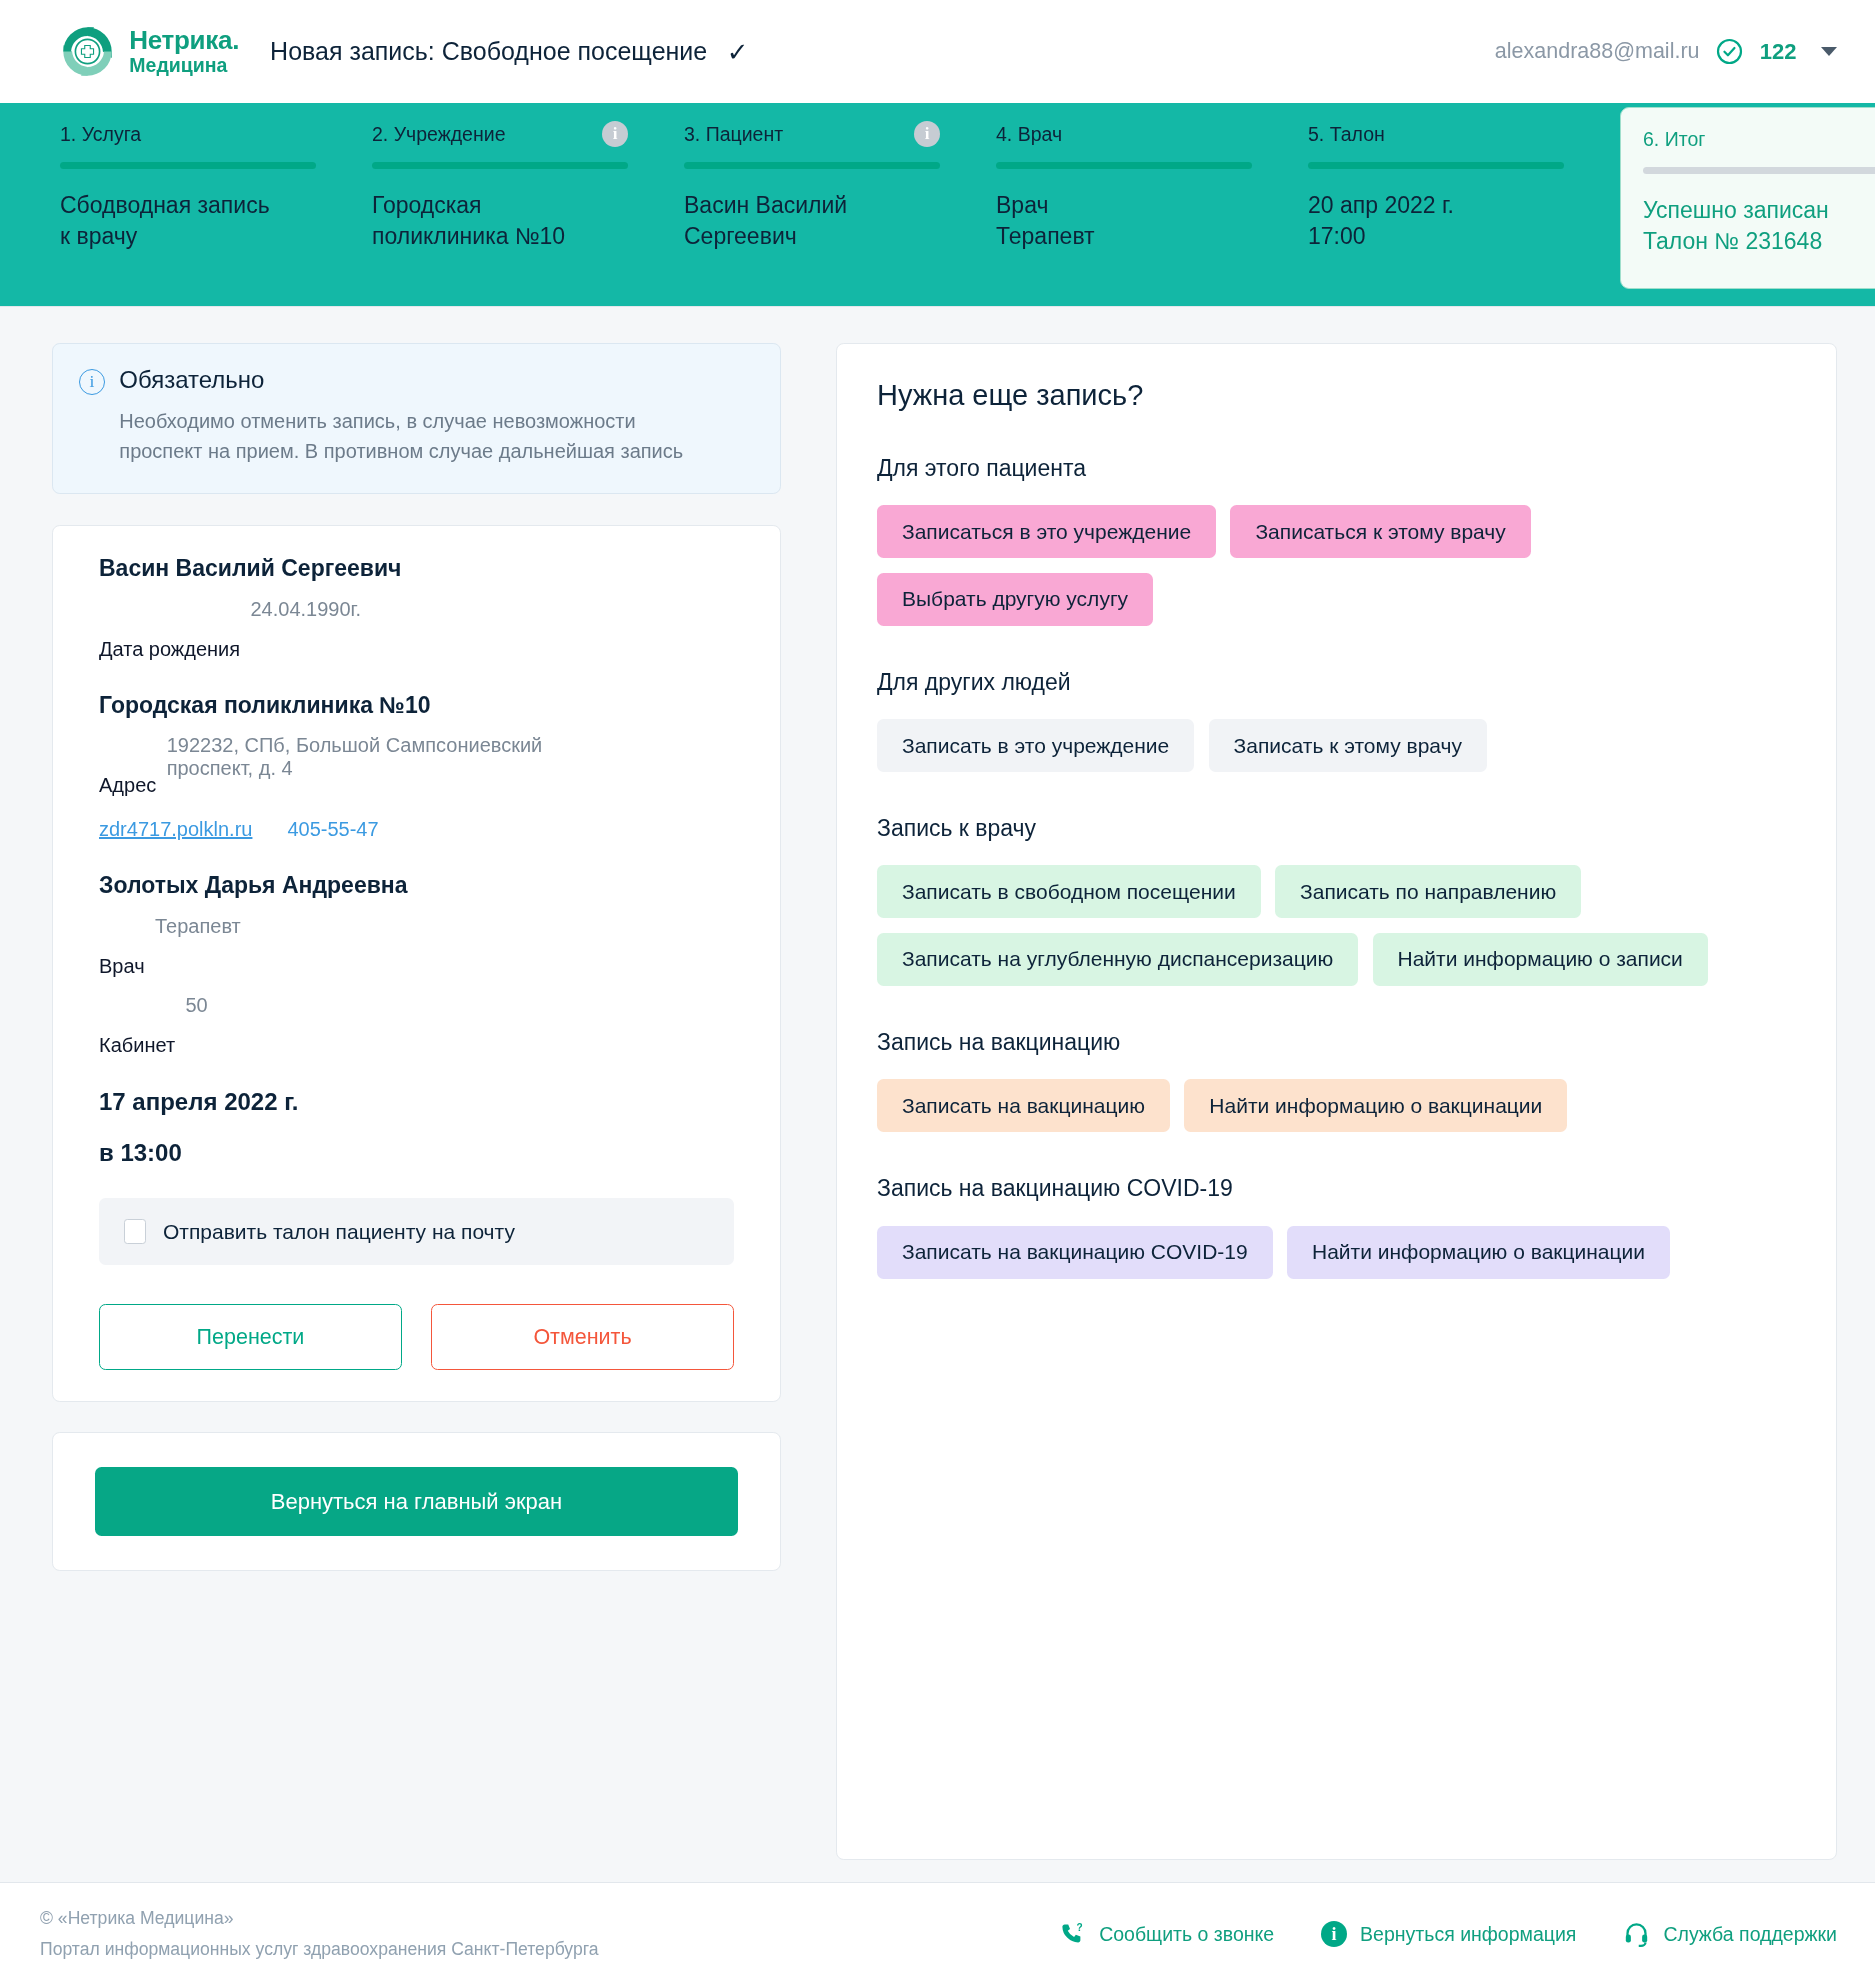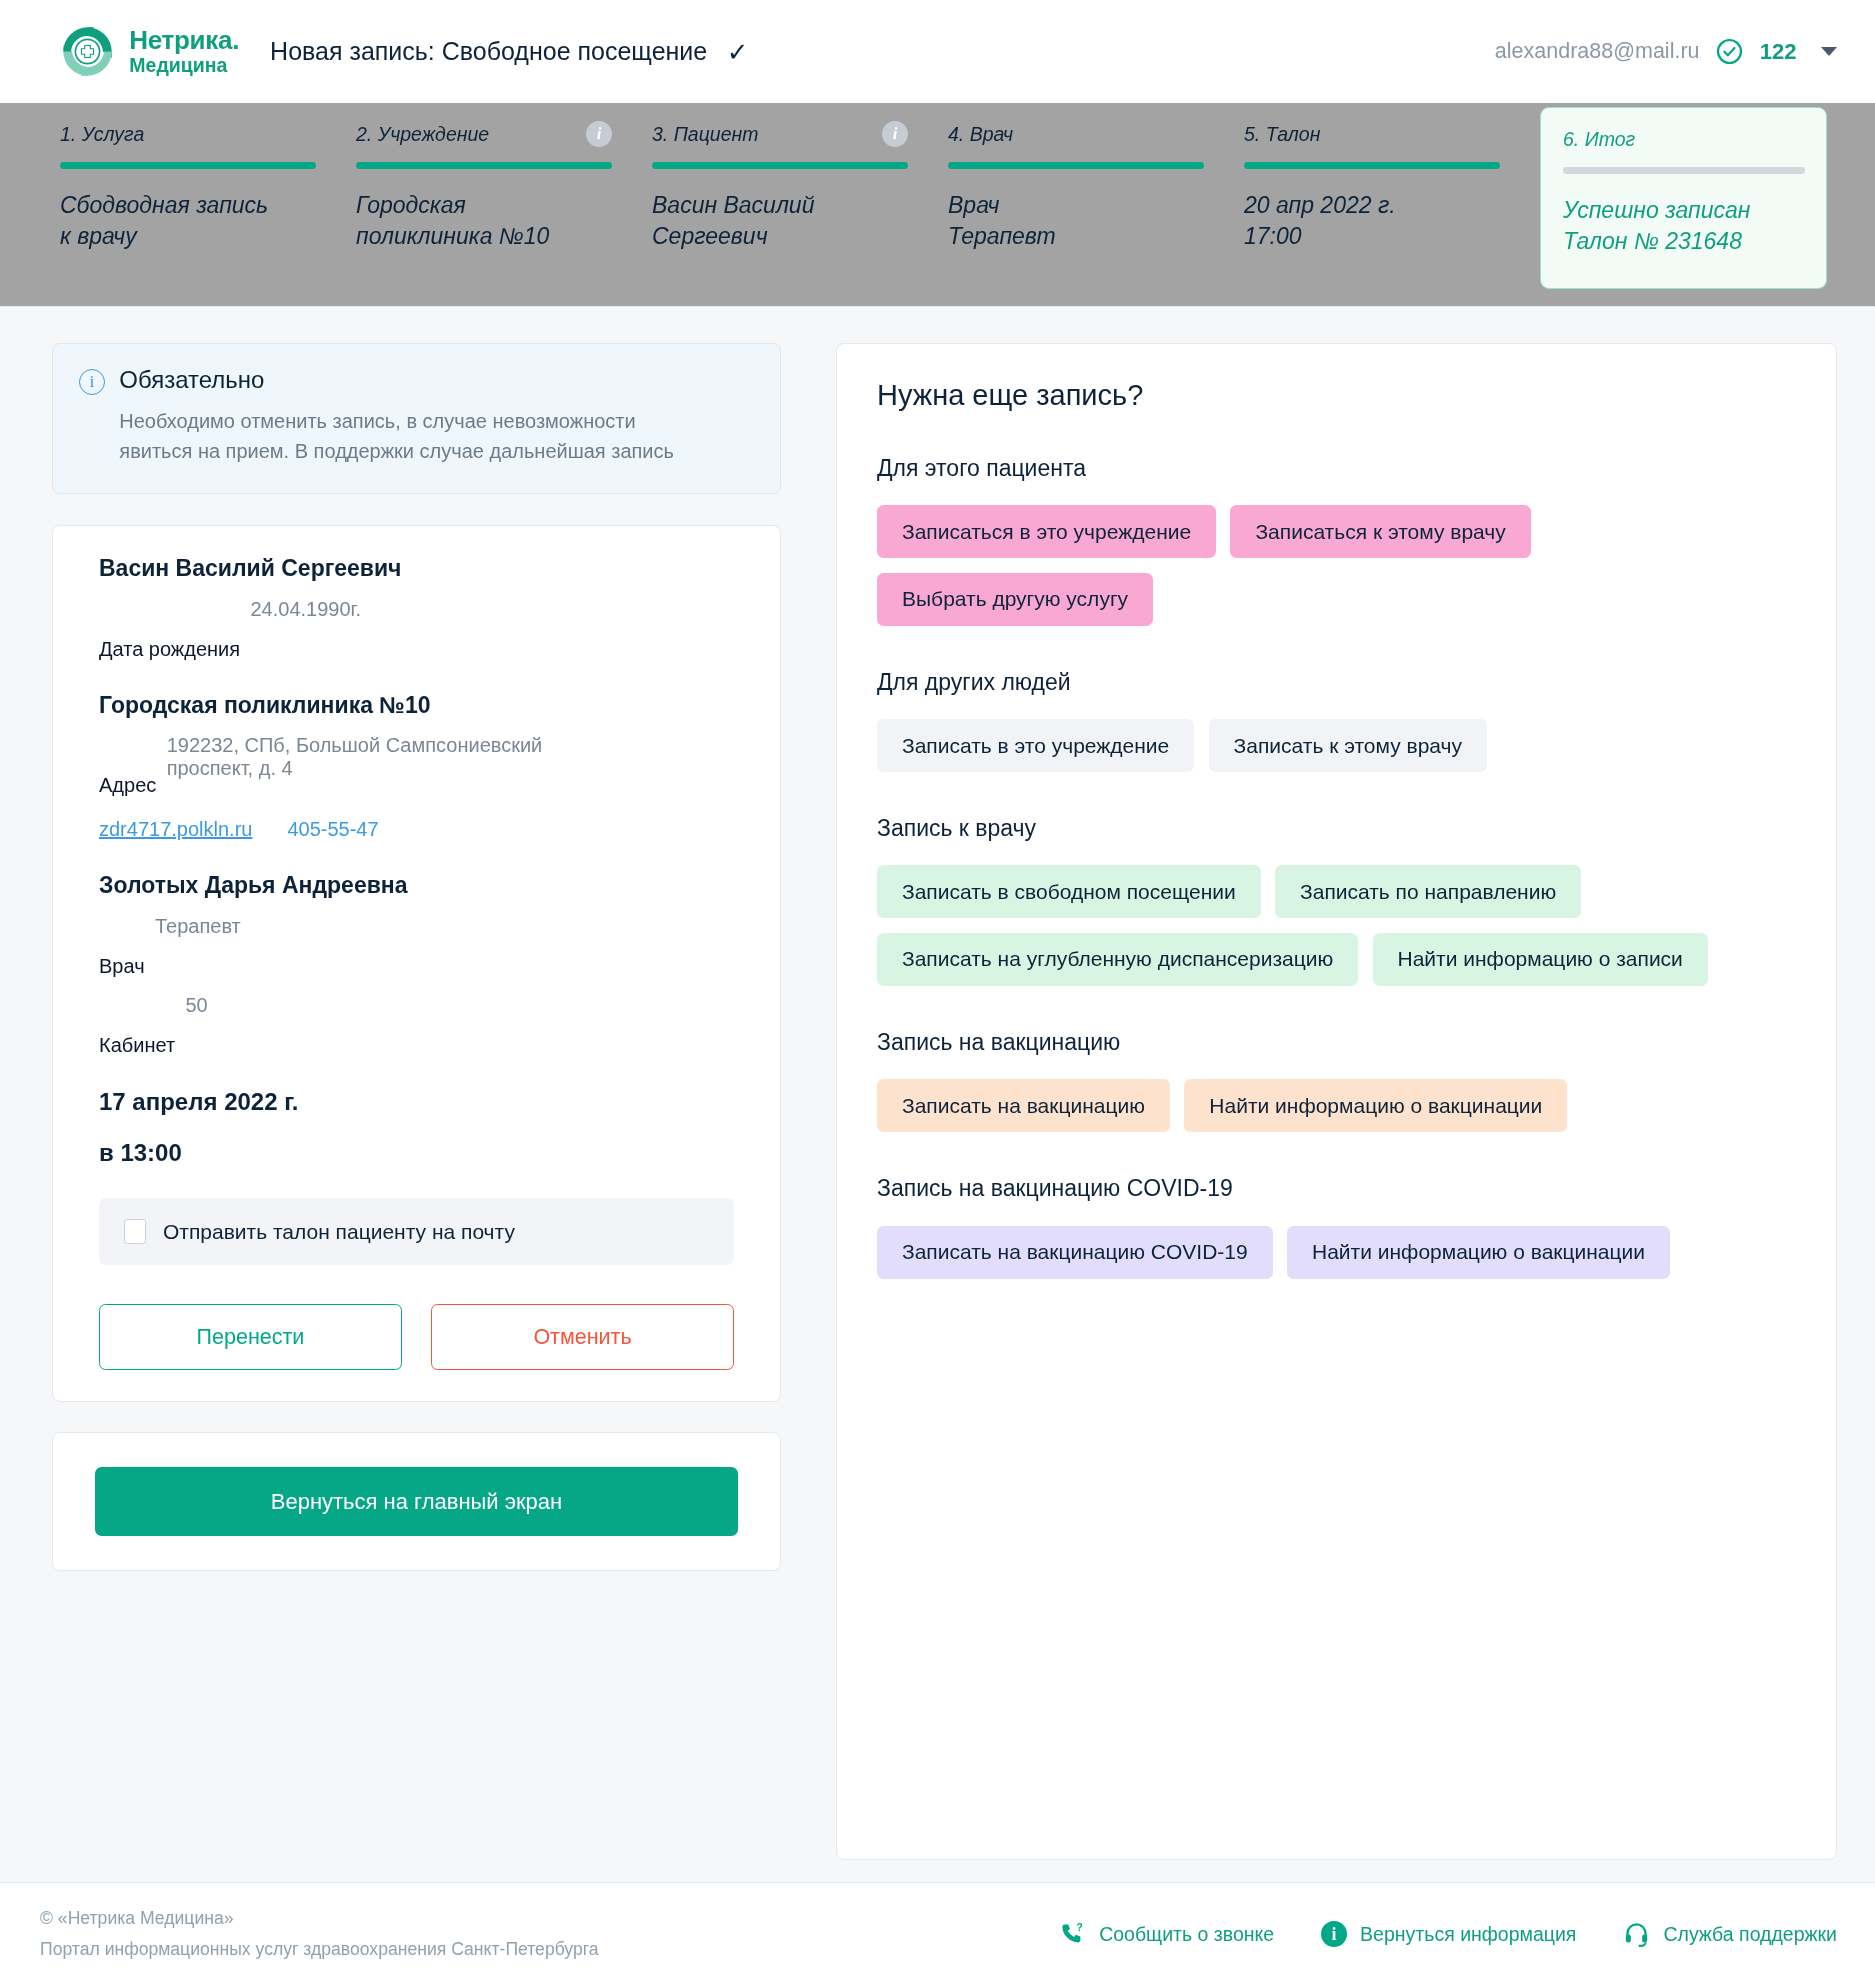--- a/index.html
+++ b/index.html
@@ -54,24 +54,23 @@
     border-right: 8.5px solid transparent;
     border-top: 9.8px solid #4a5a6a;
     margin-left: 9px;
   }
 
   
   .stepper {
     display: flex;
     padding: 0 52px 0 60px;
     height: 203px;
-    background: #a3a3a3;
-    gap: 0;
+    background: #14b8a6;
+    gap: 16px;
     position: relative;
-    font-style: italic;
   }
   .step {
     width: 296px;
     flex: 0 0 296px;
     padding-top: 14.3px;
     position: relative;
   }
   .step-head {
     display: flex;
     align-items: center;
@@ -387,21 +386,21 @@
 <div class="page">
 
   <div class="col-left">
 
     <div class="notice">
       <div class="icon-info-circle">i</div>
       <div>
         <div class="notice-title">Обязательно</div>
         <div class="notice-body">
           <div>Необходимо отменить запись, в случае невозможности</div>
-          <div>явиться на прием. В поддержки случае дальнейшая запись</div>
+          <div>проспект на прием. В противном случае дальнейшая запись</div>
         </div>
       </div>
     </div>
 
     <div class="card">
 
 
       <div class="card-sec">
 
         <div class="blk-name">Васин Василий Сергеевич</div>

